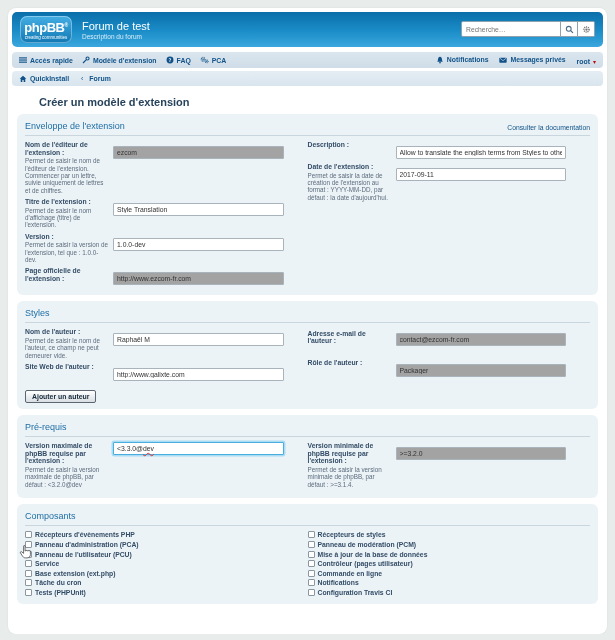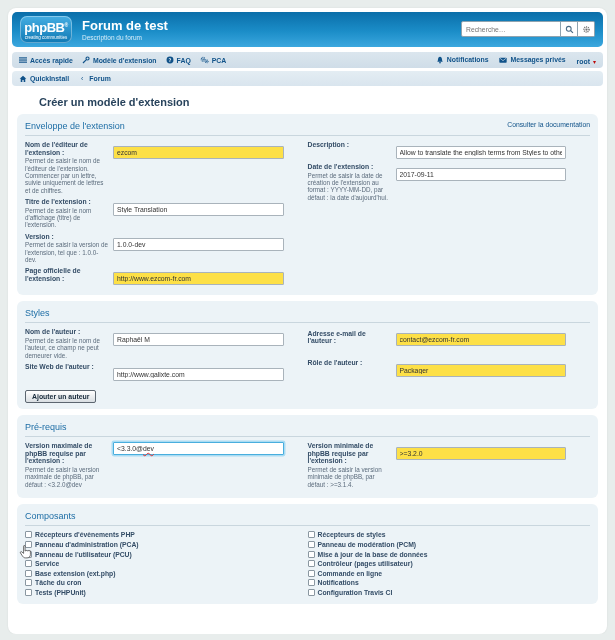--- a/index.html
+++ b/index.html
@@ -25,21 +25,21 @@
   .logo-badge {
     width:52px; height:27px; border-radius:7px;
     background:linear-gradient(180deg,#45aee3,#1079b4);
     color:#fff; text-align:center; line-height:1; padding-top:3px;
     box-shadow:inset 0 0 0 1px rgba(255,255,255,.35);
   }
   .logo-badge .lg { font-size:13px; font-weight:bold; letter-spacing:-.5px; }
   .logo-badge .reg { font-size:5px; vertical-align:super; }
   .logo-badge .tag { font-size:4.5px; display:block; margin-top:1px; }
   .site-titles { margin-left:10px; color:#fff; }
-  .site-titles h1 { font-size:13px; font-weight:bold; }
+  .site-titles h1 { font-size:11px; font-weight:normal; }
   .site-titles p { font-size:6.5px; color:#d4ecf9; margin-top:1px; }
   .searchbox { position:absolute; right:8px; top:9px; display:flex; }
   .searchbox input {
     width:100px; height:16px; border:1px solid #8fa3af; border-radius:2px 0 0 2px;
     font-size:6.8px; padding:0 4px; color:#777; outline:none;
   }
   .sbtn {
     width:17px; height:16px; background:#fff; border:1px solid #8fa3af; border-left:none;
     display:flex; align-items:center; justify-content:center; color:#4b6c87; cursor:pointer;
   }
@@ -57,38 +57,38 @@
   .uname { color:#bd0b0b; font-weight:bold; margin-left:9px; }
   .caret { color:#bd0b0b; font-size:6px; }
   .crumb-sep { margin:0 3px; font-weight:normal; color:#105289; }
   
   .page-title { font-size:11px; font-weight:bold; color:#28435c; margin:10px 27px 2px; }
   
   .panel {
     background:#ecf3f7; border-radius:6px; margin:6px 5px 0; padding:5px 8px 6px;
   }
   .panel-head {
-    display:flex; align-items:flex-start; border-bottom:1px solid #c9d6de;
+    display:flex; align-items:flex-end; border-bottom:1px solid #c9d6de;
     padding:2px 0 4px; margin-bottom:5px;
   }
   .panel-head h2 { font-size:9px; font-weight:normal; color:#1d6da5; flex:1; }
   .panel-head a { font-size:6.8px; color:#105289; }
   .cols { display:flex; }
   .col { width:50%; padding-right:24px; }
   .fld { display:flex; margin-bottom:4px; }
   .fld dt { flex:0 0 88px; padding-right:5px; }
   .fld dt label { font-size:6.8px; font-weight:bold; color:#334c66; line-height:1.12; display:block; }
   .explain { font-size:6.3px; color:#5b6b7c; line-height:1.17; display:block; margin-top:1px; }
   .fld dd { flex:1; }
   .inp {
     width:100%; height:13px; border:1px solid #a9b3bb; border-radius:1px;
     font-size:6.8px; padding:0 3px; color:#333; background:#fff;
     font-family:"Liberation Sans","DejaVu Sans",sans-serif;
   }
-  .hl { background:#fde047; }
+  .hl { background:#a3a3a3; }
   .fakeinp {
     width:100%; height:13px; border:1px solid #49aede; border-radius:1px;
     box-shadow:0 0 0 1.5px #aadcf3; background:#fff; font-size:6.8px;
     padding:1px 3px; color:#333; display:flex; align-items:center; cursor:text;
   }
   .misspell { text-decoration:underline wavy #e0302f 1px; text-underline-offset:1px; }
   .btn {
     font-size:6.9px; font-weight:bold; color:#16293a;
     background:linear-gradient(180deg,#ffffff,#d9dee2);
     border:1px solid #5c6670; border-radius:2px; padding:2px 6px; cursor:pointer;

